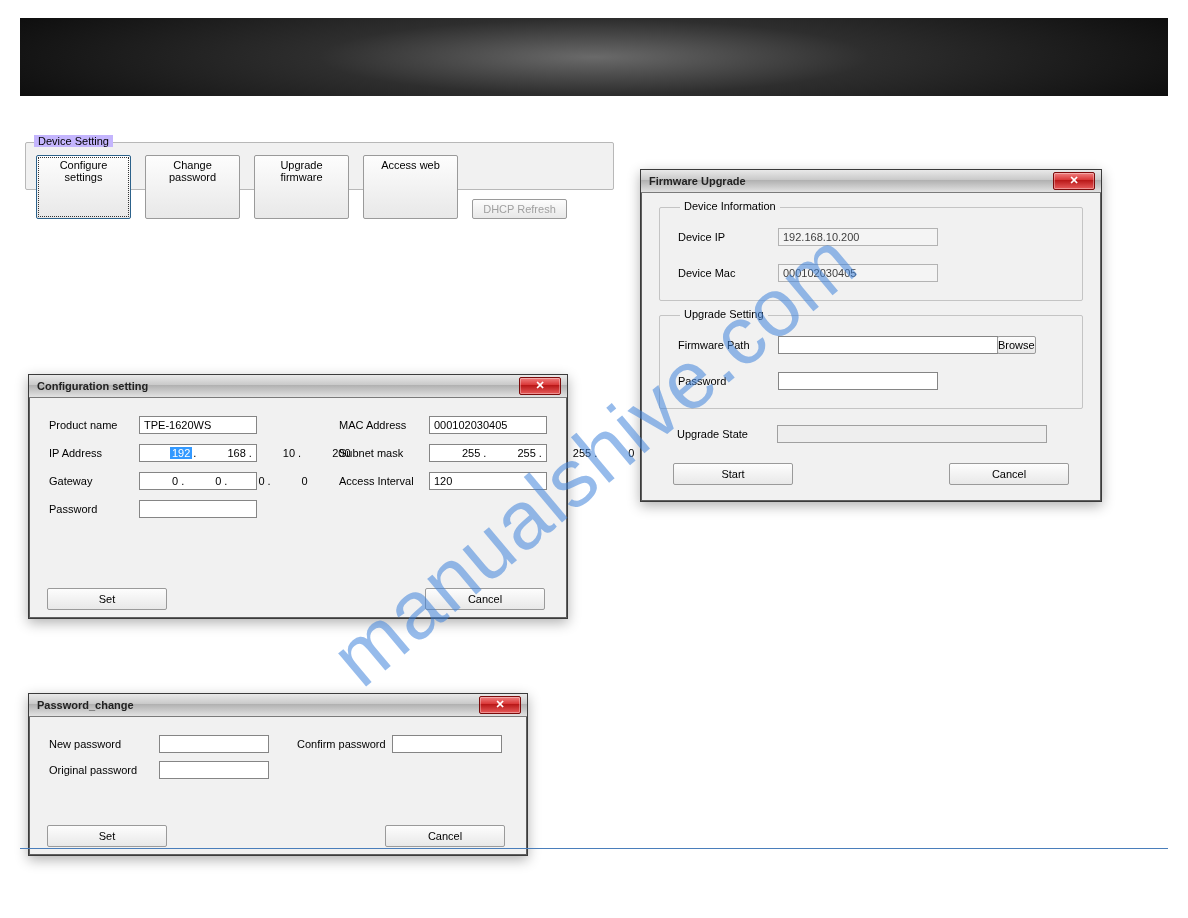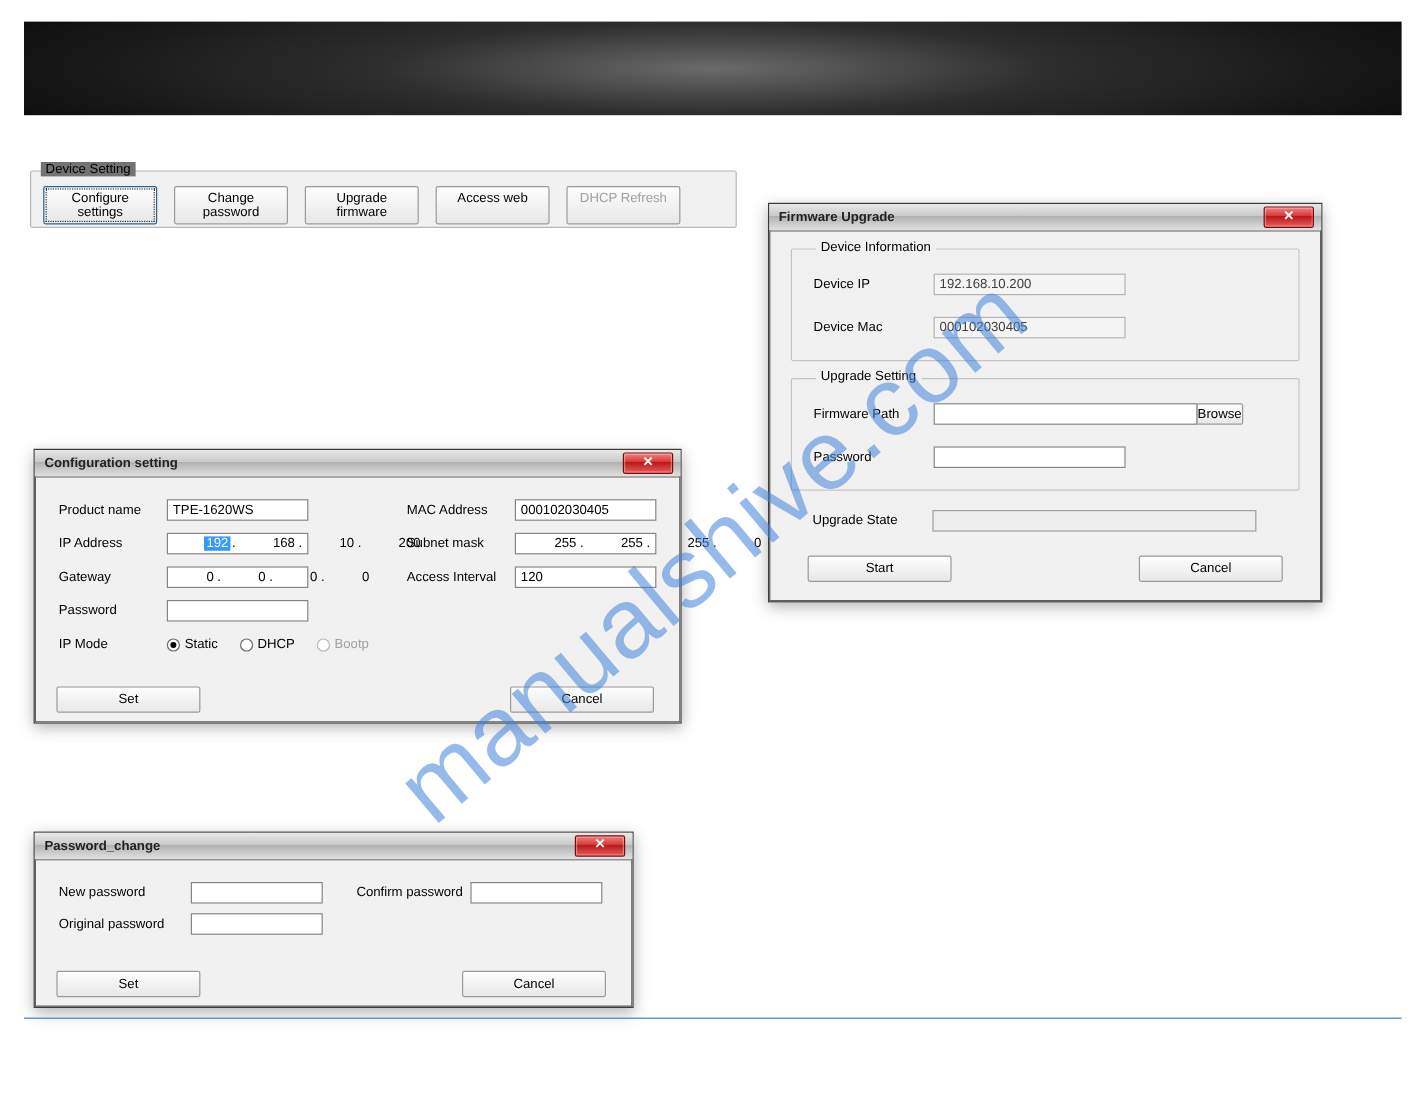--- a/index.html
+++ b/index.html
@@ -29,21 +29,21 @@
   .groupbox {
     position: absolute;
     border: 1px solid #b8b8b8;
     border-radius: 2px;
     background: #f1f1f1;
   }
   .groupbox .legend {
     position: absolute;
     top: -8px;
     left: 8px;
-    background: #737373;
+    background: #c4b5fd;
     padding: 0 4px;
     font-size: 11px;
   }
 
   .btn {
     display: inline-block;
     background: linear-gradient(#fdfdfd, #e8e8e8);
     border: 1px solid #9a9a9a;
     border-radius: 2px;
     font-size: 11px;
@@ -52,20 +52,21 @@
     cursor: default;
     box-sizing: border-box;
   }
   .btn.focused {
     outline: 1px dotted #333;
     outline-offset: -3px;
     border: 1px solid #2c628b;
   }
   .btn.disabled {
     color: #a0a0a0;
+    margin-top: 44px;
   }
   .btn.big {
     width: 120px;
     padding: 4px 0;
   }
 
   
   .window {
     position: absolute;
     background: #f1f1f1;
@@ -93,21 +94,21 @@
     border: 1px solid #7b0b0b;
     border-radius: 2px;
     color: #fff;
     text-align: center;
     line-height: 14px;
     font-size: 11px;
     font-weight: bold;
     box-shadow: inset 0 0 0 1px rgba(255,255,255,.35);
   }
   .winbody {
-    padding: 12px 20px 14px 20px;
+    padding: 28px 20px 14px 20px;
     position: relative;
   }
 
   .row {
     display: flex;
     align-items: center;
     margin-bottom: 6px;
     height: 22px;
   }
   .lbl {
@@ -258,37 +259,20 @@
             <span class="dot">.</span>
           <span class="seg">0</span>
             <span class="dot">.</span>
           <span class="seg">0</span>
         </span>
       </div>
       <div class="row">
         <span class="lbl">Password</span>
         <span class="field" style="width:118px"></span>
       </div>
-      <div class="row">
-        <span class="lbl">IP Mode</span>
-        <span class="radio-row">
-          <span class="radio">
-              <span class="dot on"></span>
-              <span>Static</span>
-            </span>
-          <span class="radio">
-              <span class="dot"></span>
-              <span>DHCP</span>
-            </span>
-          <span class="radio disabled">
-              <span class="dot"></span>
-              <span>Bootp</span>
-            </span>
-        </span>
-      </div>
     </div>
 
     <div style="position:absolute; left:310px; top:16px; width:220px;">
       <div class="row">
         <span class="lbl">MAC Address</span>
         <span class="field" style="width:118px">000102030405</span>
       </div>
       <div class="row">
         <span class="lbl">Subnet mask</span>
         <span class="ipctrl">

